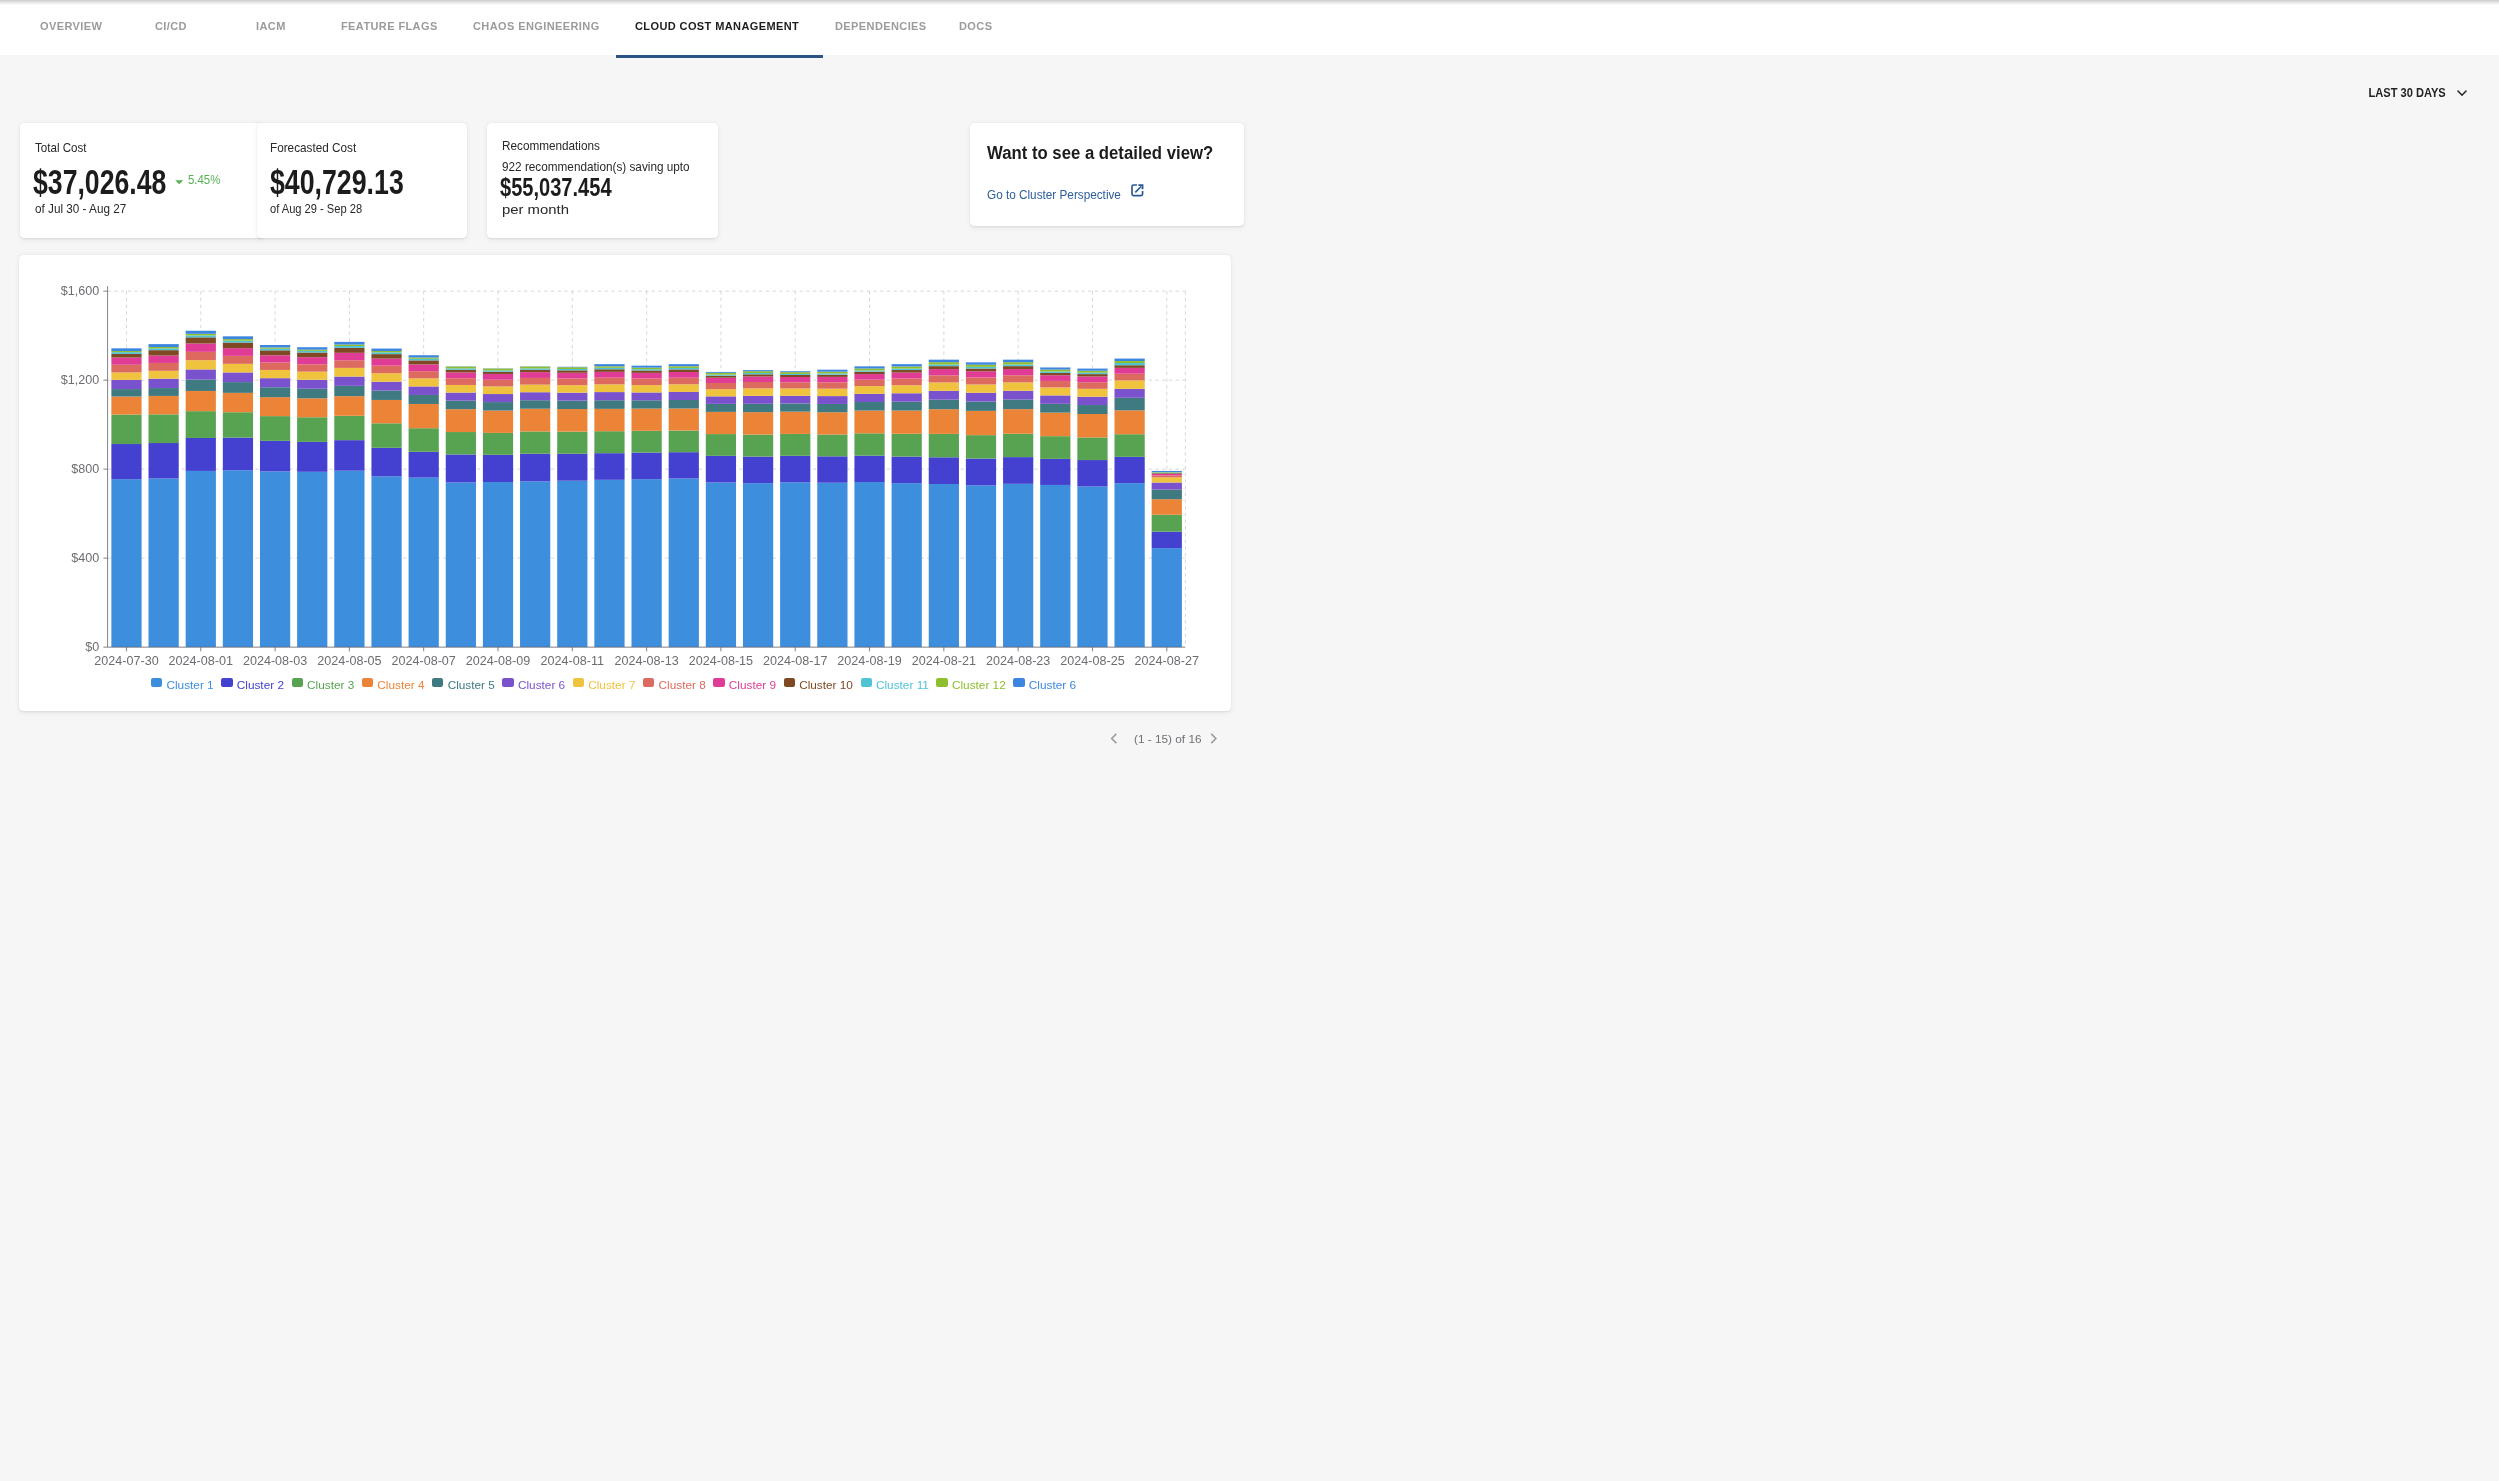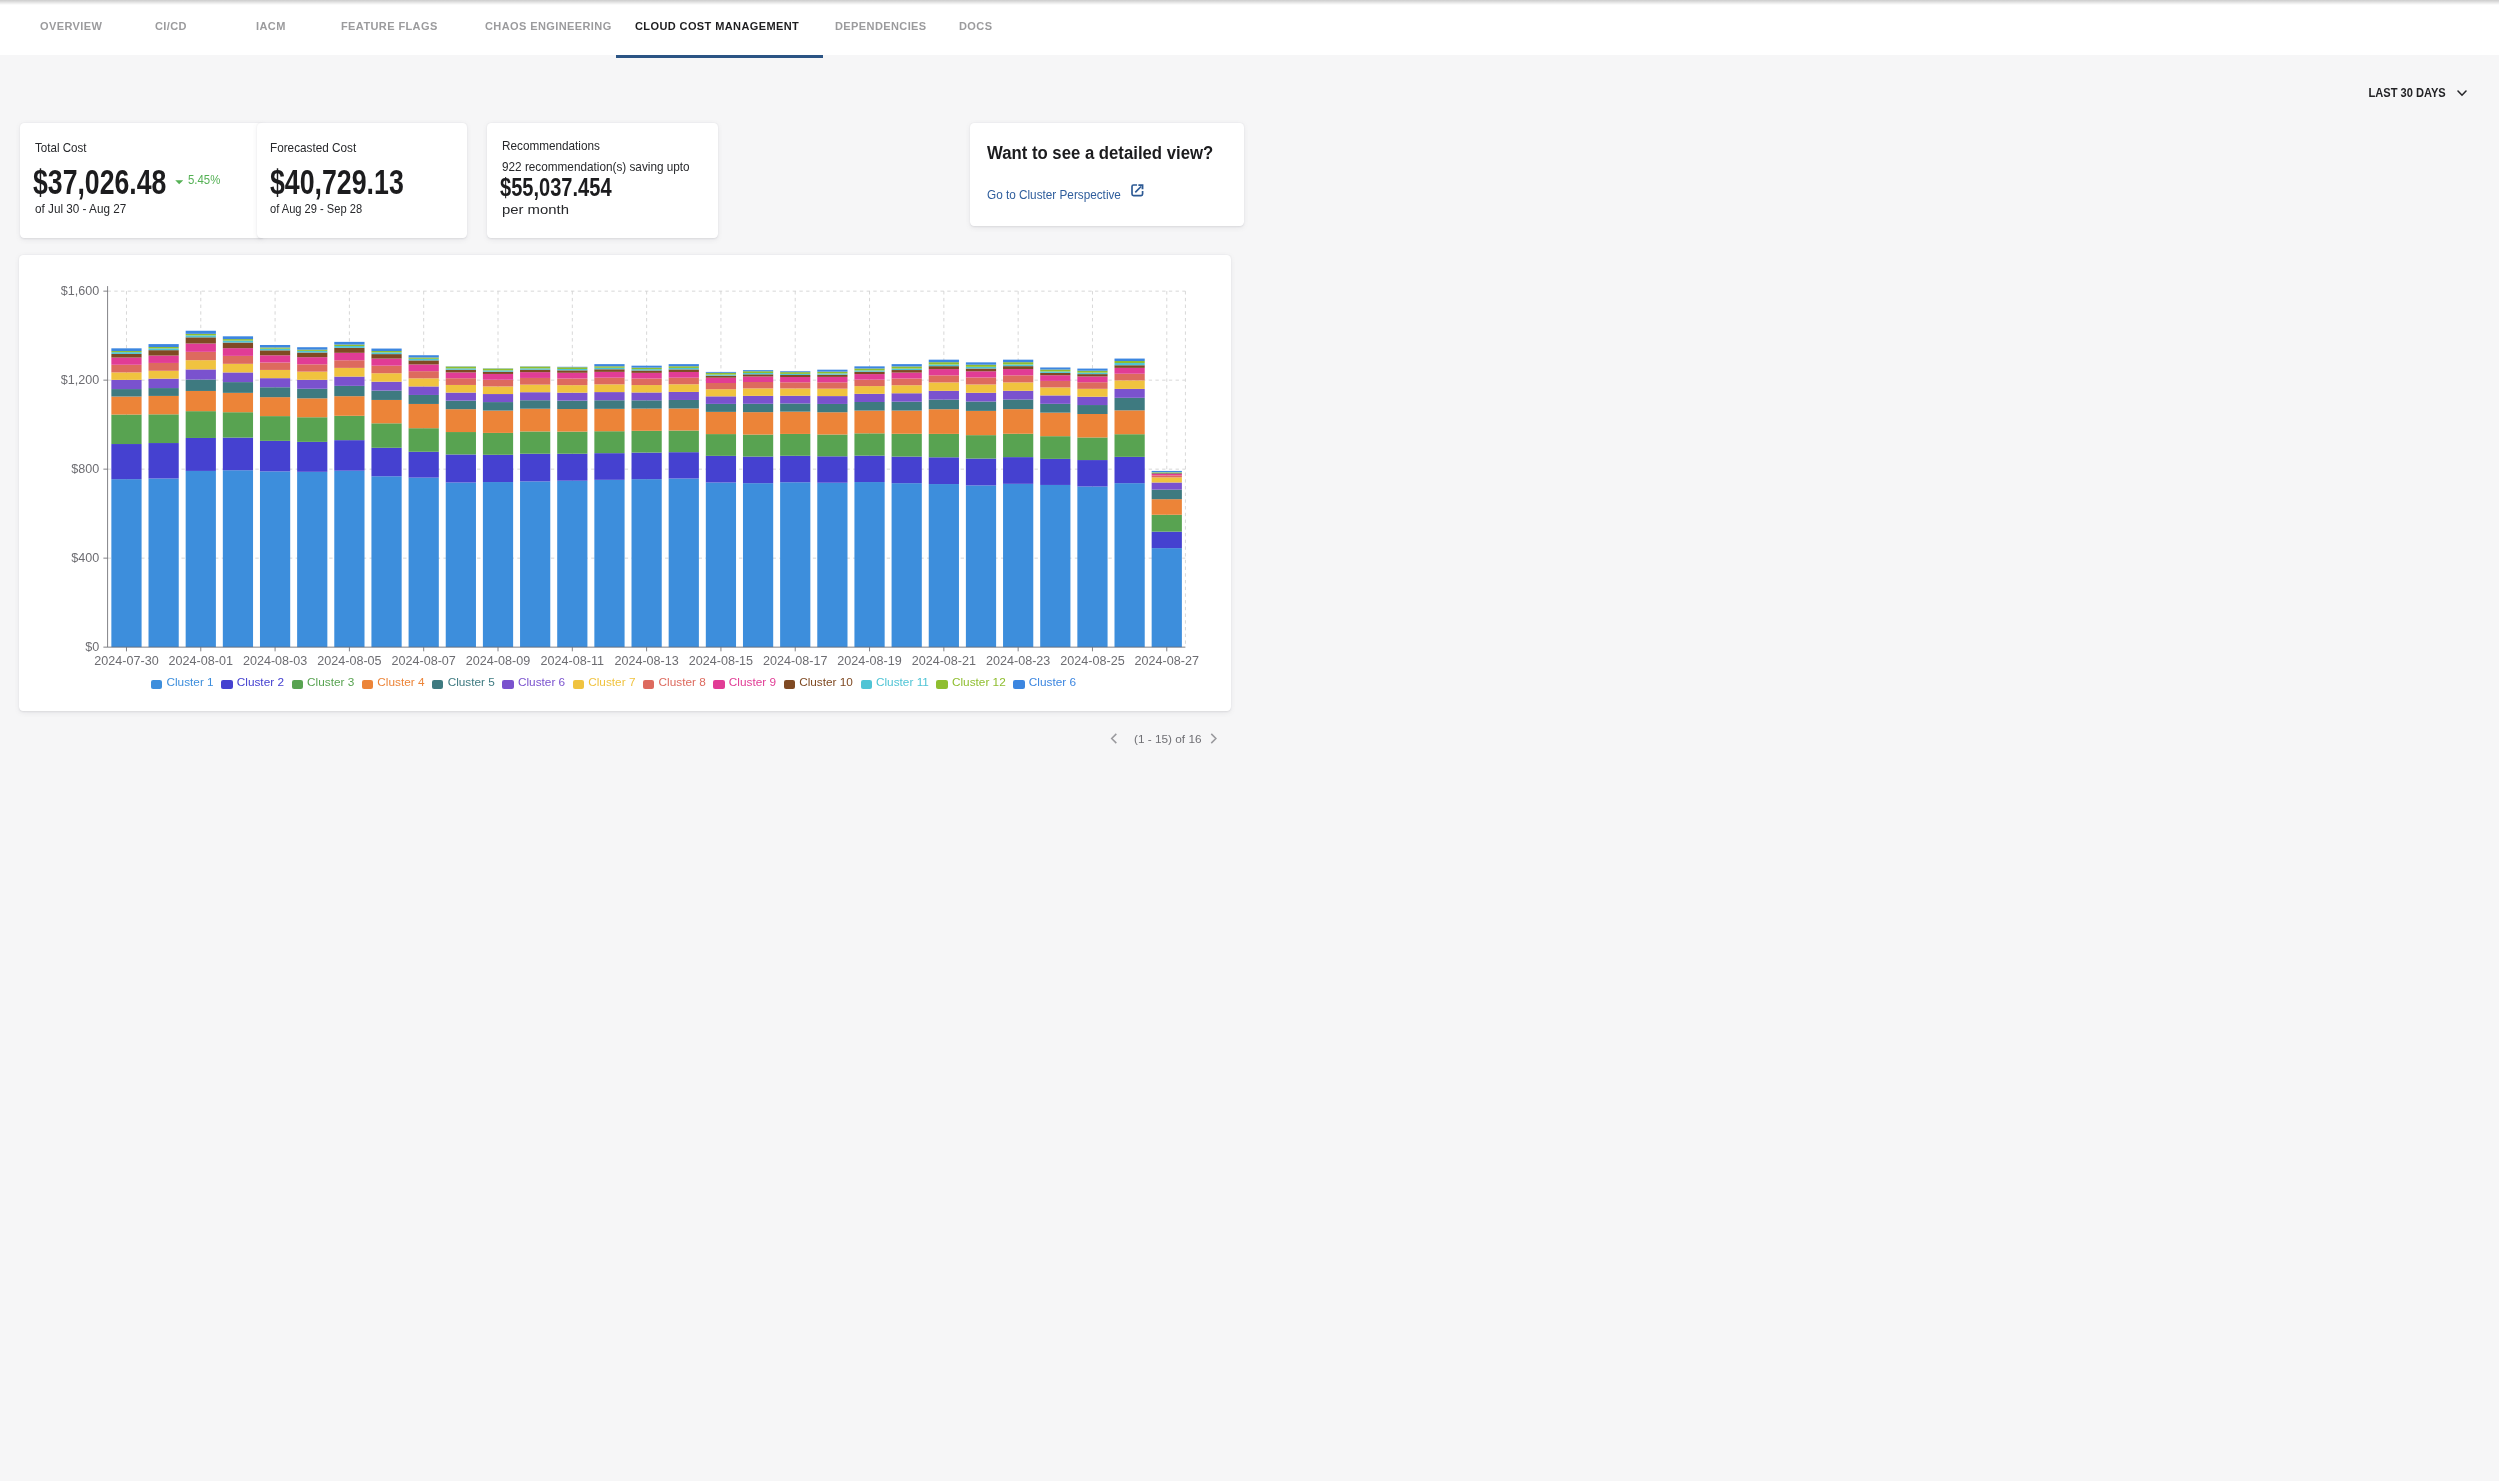--- a/index.html
+++ b/index.html
@@ -15,31 +15,31 @@
   color:#232326; white-space:nowrap; transform:scaleX(.8805); transform-origin:right center; }
 .rangechev { position:absolute; top:90px; right:32px; }
 .card { position:absolute; background:#fff; border-radius:4.2px;
   box-shadow:0 0.8px 1.7px rgba(40,41,61,.08), 0 1.7px 5px rgba(96,97,112,.10); }
 .card .t { position:absolute; left:14.7px; font-size:13.4px; color:#27282b; white-space:nowrap; }
 .big { position:absolute; left:14.7px; font-weight:bold; color:#1c1c1e; white-space:nowrap;
   line-height:1; transform-origin:left center; }
 .num { transform-origin:left center; }
 .green { color:#55b155; }
 .link { color:#31619f; }
-.li { display:inline-flex; align-items:flex-end; margin:0 3.8px; font-size:11.8px; white-space:nowrap; }
+.li { display:inline-flex; align-items:flex-start; margin:0 3.8px; font-size:11.8px; white-space:nowrap; }
 .sw { width:11.3px; height:9.2px; border-radius:2.1px; display:inline-block; margin-right:4.2px; }
 .pag { position:absolute; top:727px; left:0; width:100%; height:13.4px; font-size:11.8px; color:#6f6f74; }
 </style></head>
 <body>
 <div class="nav">
   <span class="tab" style="left:40px">OVERVIEW</span>
   <span class="tab" style="left:155px">CI/CD</span>
   <span class="tab" style="left:256px">IACM</span>
   <span class="tab" style="left:341px">FEATURE FLAGS</span>
-  <span class="tab" style="left:485px">CHAOS ENGINEERING</span>
+  <span class="tab" style="left:473px">CHAOS ENGINEERING</span>
   <span class="tab active" style="left:635px">CLOUD COST MANAGEMENT</span>
   <span class="tab" style="left:835px">DEPENDENCIES</span>
   <span class="tab" style="left:959px">DOCS</span>
   <div class="underline"></div>
 </div>
 <div class="topshadow"></div>
 <div class="range" id="range">LAST 30 DAYS</div>
 <svg class="rangechev" width="10" height="6.7" viewBox="0 0 12 8">
     <path d="M1.2 1.2 L6 6.2 L10.8 1.2" fill="none" stroke="#26262a" stroke-width="1.9" stroke-linecap="round"></path>
   </svg>

